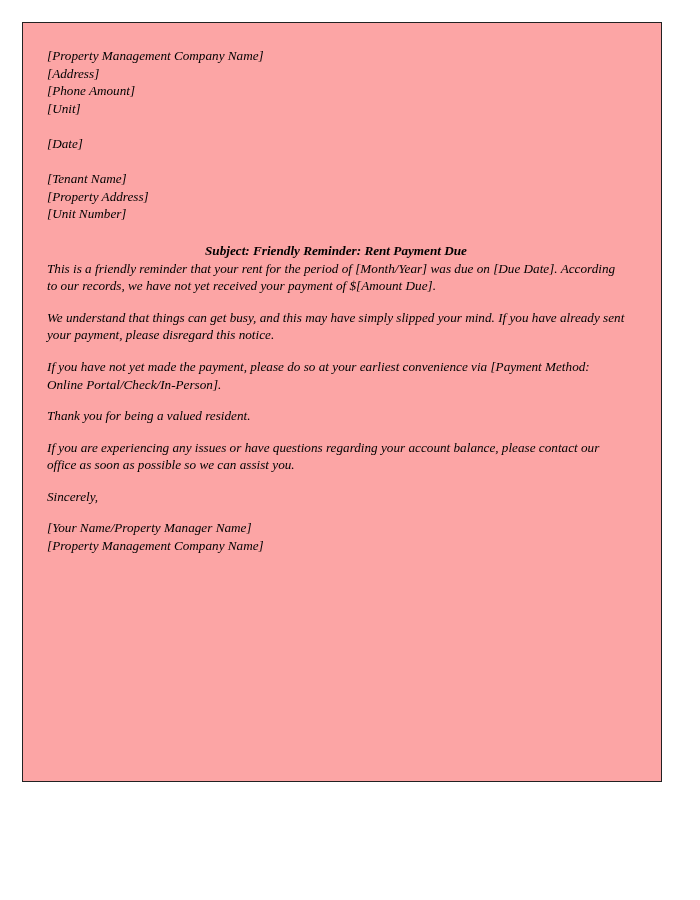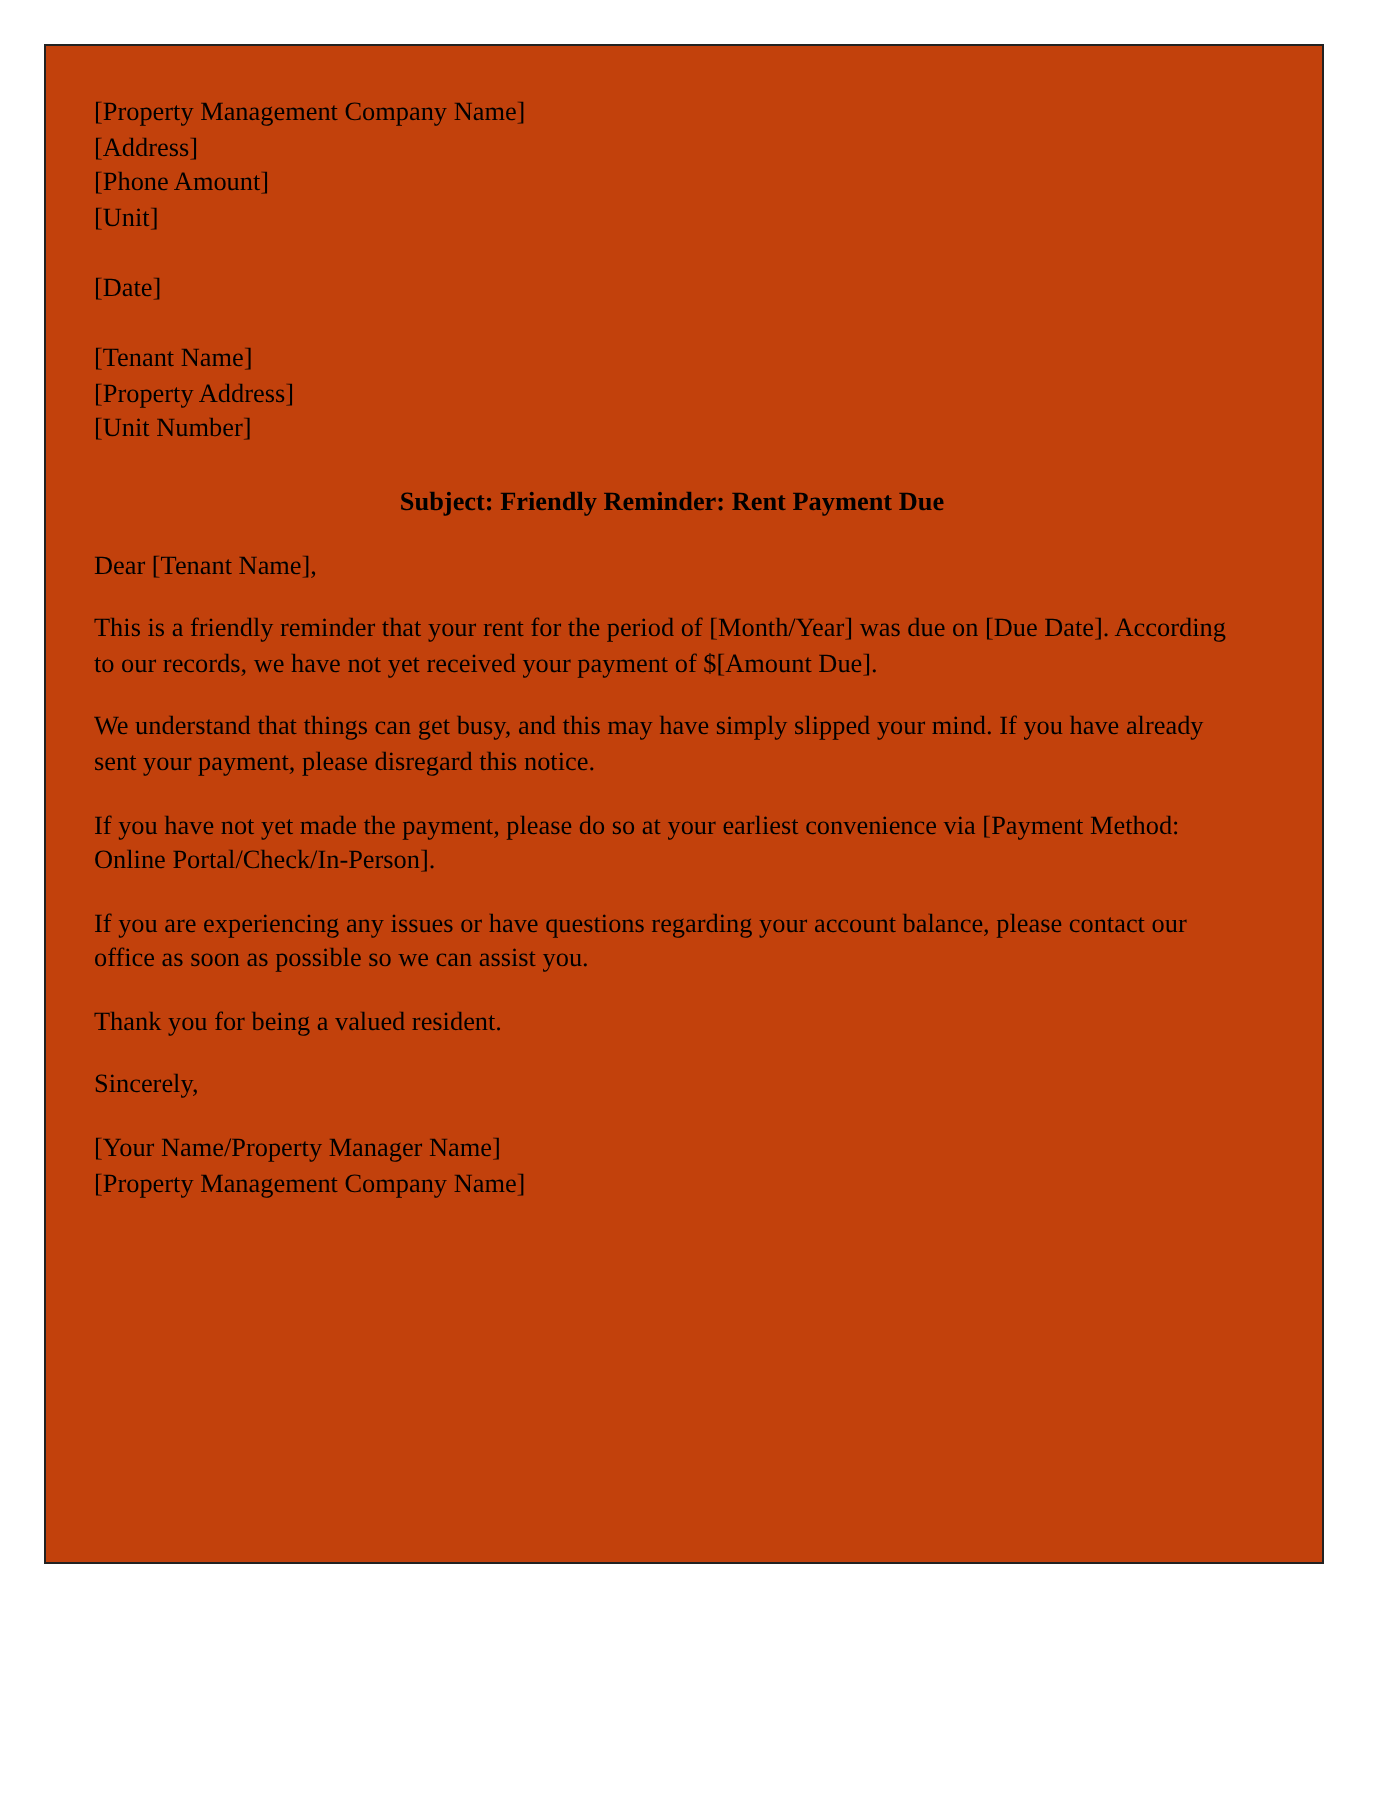--- a/index.html
+++ b/index.html
@@ -15,21 +15,22 @@
     overflow: hidden;
   }
   .page-frame {
     position: absolute;
     left: 22px;
     top: 22px;
     width: 640px;
     height: 760px;
     border: 1.5px solid #222222;
     box-sizing: border-box;
-    background: #c2410c;
+    background: #fca5a5;
+    font-style: italic;
   }
   .letter-body {
     position: absolute;
     left: 24px;
     top: 24px;
     width: 578px;
   }
   .line {
     font-size: 13.2px;
     line-height: 17.6px;
@@ -93,27 +94,26 @@
     <div class="gap-sm"></div>
 
     <div class="recipient-block">
       <div class="line">[Tenant Name]</div>
       <div class="line">[Property Address]</div>
       <div class="line">[Unit Number]</div>
     </div>
 
     <div class="subject-line">Subject: Friendly Reminder: Rent Payment Due</div>
 
-    <div class="para salutation">Dear [Tenant Name],</div>
 
     <div class="para">This is a friendly reminder that your rent for the period of [Month/Year] was due on [Due Date]. According to our records, we have not yet received your payment of $[Amount Due].</div>
     <div class="para">We understand that things can get busy, and this may have simply slipped your mind. If you have already sent your payment, please disregard this notice.</div>
     <div class="para">If you have not yet made the payment, please do so at your earliest convenience via [Payment Method: Online Portal/Check/In-Person].</div>
+    <div class="para">Thank you for being a valued resident.</div>
     <div class="para">If you are experiencing any issues or have questions regarding your account balance, please contact our office as soon as possible so we can assist you.</div>
-    <div class="para">Thank you for being a valued resident.</div>
 
     <div class="closing">Sincerely,</div>
 
     <div class="signature-block">
       <div class="line">[Your Name/Property Manager Name]</div>
       <div class="line">[Property Management Company Name]</div>
     </div>
 
   </div>
 </div>

